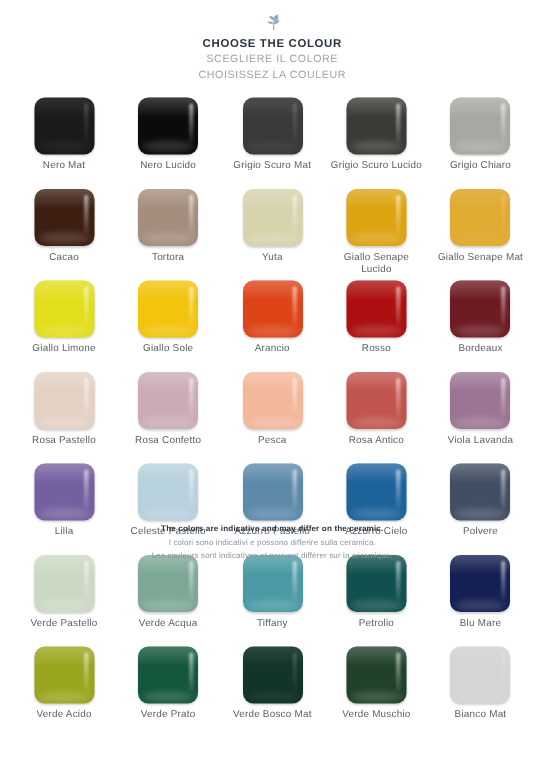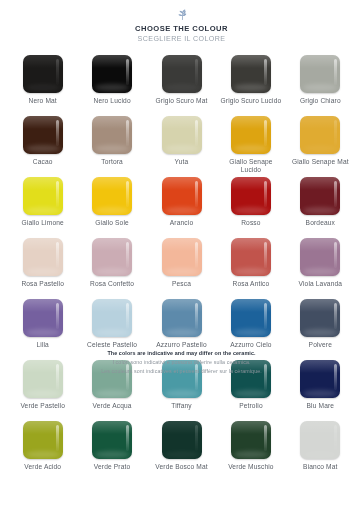--- a/index.html
+++ b/index.html
@@ -158,20 +158,21 @@
         <path d="M12.4 18.6c-.3 0-.5-.2-.5-.5l.6-9.4c0-.3.3-.5.6-.5.3 0 .5.3.5.6l-.6 9.3c0 .3-.3.5-.6.5z"></path>
         <path d="M12.6 9.2c-1.9-.5-3.3-1.6-4-3.1-.2-.4.1-.8.5-.8 1.9.1 3.4.9 4.2 2.3.4.7.4 1.3.2 1.6-.2.2-.5.2-.9 0z"></path>
         <path d="M13.6 9.6c.3-2 1.3-3.5 2.8-4.3.4-.2.8.1.8.5 0 2-.7 3.5-2.1 4.4-.7.4-1.2.4-1.4.2-.2-.2-.2-.5-.1-.8z"></path>
         <path d="M13.2 11.6c1.2-1.5 2.7-2.3 4.4-2.2.4 0 .6.4.4.8-.8 1.6-2.1 2.5-3.8 2.6-.7 0-1.1-.2-1.2-.5-.1-.2 0-.5.2-.7z"></path>
         <path d="M11.9 11.4c-1.5-1-3.1-1.3-4.6-.8-.4.1-.5.6-.2.9 1.3 1.2 2.8 1.6 4.4 1.2.7-.2 1-.5 1-.8 0-.2-.2-.4-.6-.5z"></path>
         <path d="M12.7 6.6c.7-1.5 1.9-2.5 3.4-2.9.4-.1.7.3.6.7-.5 1.6-1.5 2.7-2.9 3.1-.6.2-1 .1-1.2-.1-.1-.2-.1-.5.1-.8z"></path>
       </g>
     </svg>
     <div class="title-main">CHOOSE THE COLOUR</div>
     <div class="title-sub">SCEGLIERE IL COLORE</div>
+    <div class="title-sub">CHOISISSEZ LA COULEUR</div>
   </div>
 
   <div class="grid" id="grid">
       <div class="row">
         <div class="cell">
           <div class="swatch matte" title="Nero Mat" style="background: rgb(27, 26, 25);">
             <span class="gloss-top"></span>
             <span class="gloss-v"></span>
             <span class="gloss-bottom"></span>
           </div>

